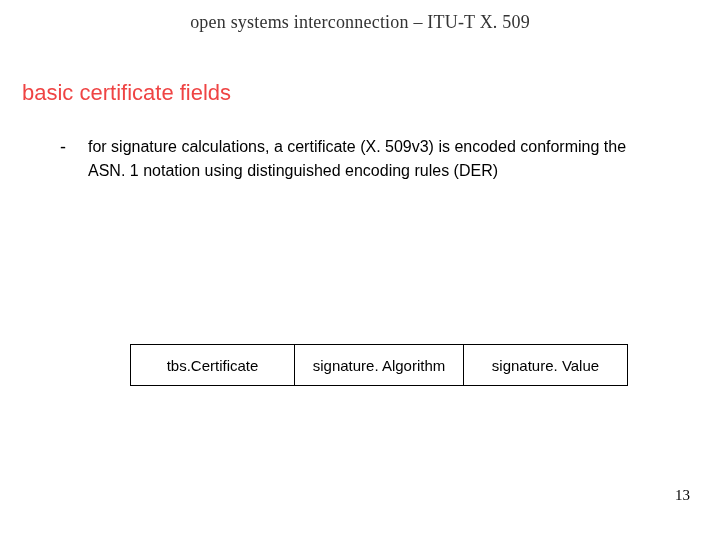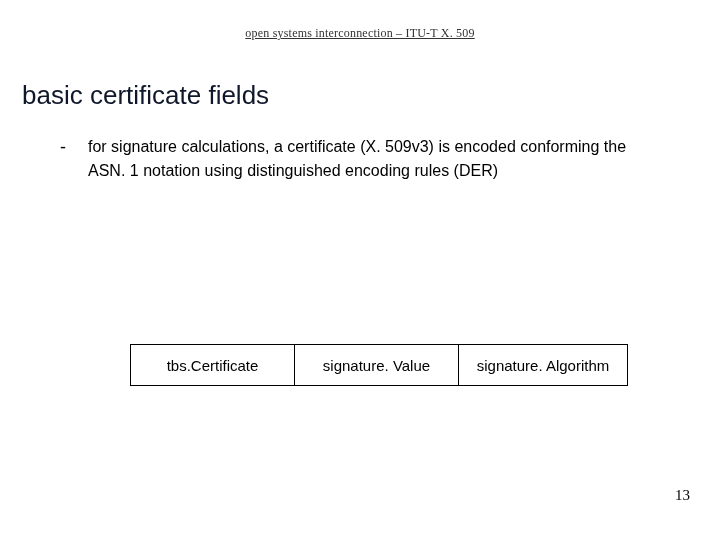--- a/index.html
+++ b/index.html
@@ -1,19 +1,19 @@
 <!DOCTYPE html>
 <html><head>
   <meta charset="utf-8">
   <style>
     * { box-sizing: border-box; margin: 0; padding: 0; }
     html, body { width: 720px; height: 540px; background: #fff; font-family: Arial, Helvetica, sans-serif; color: #000; }
     .page { position: relative; width: 720px; height: 540px; }
-    .header { position: absolute; top: 26px; left: 0; width: 720px; text-align: center; font-family: Georgia, 'Times New Roman', serif; font-size: 12px; color: #333; letter-spacing: 0.2px; text-decoration: underline; }
-    .title { position: absolute; top: 80px; left: 22px; font-size: 26px; font-weight: 400; color: #0f172a; }
+    .header { position: absolute; top: 12px; left: 0; width: 720px; text-align: center; font-family: Georgia, 'Times New Roman', serif; font-size: 18px; color: #333; letter-spacing: 0.2px; }
+    .title { position: absolute; top: 80px; left: 22px; font-size: 22px; font-weight: 400; color: #ef4444; }
     .bullet-row { position: absolute; top: 135px; left: 60px; width: 600px; display: flex; }
     .bullet-dash { width: 28px; flex-shrink: 0; font-size: 18px; line-height: 24px; }
     .bullet-text { font-size: 16px; line-height: 24px; }
     .table { position: absolute; top: 344px; left: 130px; display: flex; }
     .cell { border: 1px solid #000; height: 42px; display: flex; align-items: center; justify-content: center; font-size: 15px; padding: 0 8px; }
     .cell.c1 { width: 165px; }
     .cell.c2 { width: 170px; margin-left: -1px; }
     .cell.c3 { width: 165px; margin-left: -1px; }
     .pagenum { position: absolute; bottom: 36px; right: 30px; font-size: 15px; font-family: Georgia, 'Times New Roman', serif; }
   </style>
@@ -22,17 +22,17 @@
 
 <div class="page">
   <div class="header">open systems interconnection – ITU-T X. 509</div>
   <div class="title">basic certificate fields</div>
   <div class="bullet-row">
     <div class="bullet-dash">-</div>
     <div class="bullet-text">for signature calculations, a certificate (X. 509v3) is encoded conforming the ASN. 1 notation using distinguished encoding rules (DER)</div>
   </div>
   <div class="table">
     <div class="cell c1">tbs.Certificate</div>
+    <div class="cell c2">signature. Algorithm</div>
     <div class="cell c3">signature. Value</div>
-    <div class="cell c2">signature. Algorithm</div>
   </div>
   <div class="pagenum">13</div>
 </div>
 
 </body></html>

